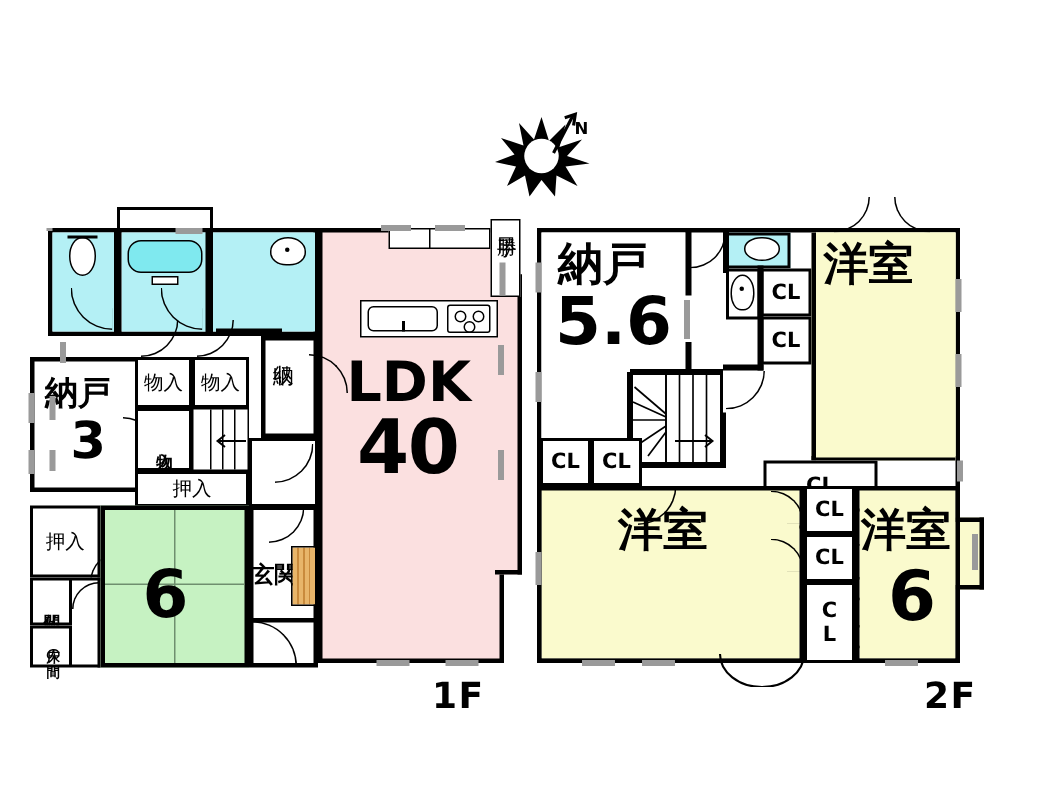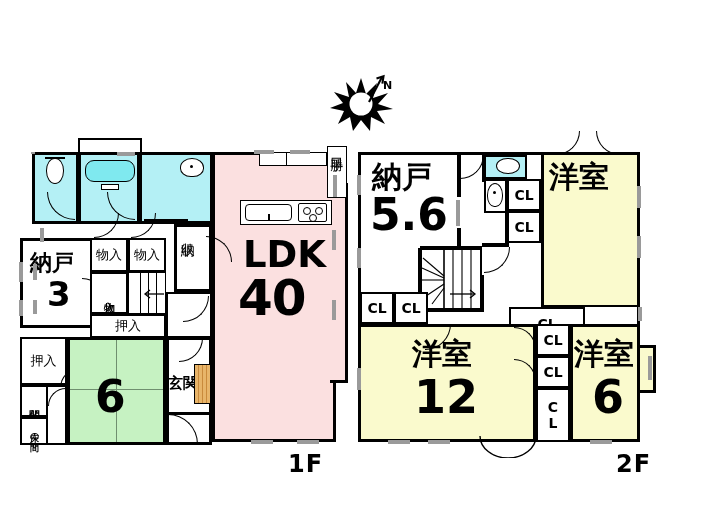--- a/index.html
+++ b/index.html
@@ -86,21 +86,21 @@
       <path d="M46.5 6.5 L53.5 4.2 L52.4 11.6"></path>
     </g>
     <text x="53" y="17" font-size="11" font-family="DejaVu Sans, sans-serif" fill="#000" font-weight="bold">N</text>
   </svg>
 
   <div class="room fill-pink" style="left:212px;top:152px;width:124px;height:290px;border-width:3px;"></div>
 
   <div class="abs fill-pink" style="left:330px;top:183px;width:18px;height:200px;border:3px solid #000;border-left:none;"></div>
   <div class="abs fill-pink" style="left:327px;top:186px;width:9px;height:194px;"></div>
 
-  <span class="lbl big-name" style="left:231px;top:236px;font-size:37px;margin-left:12px;">LDK</span>
+  <span class="lbl big-name" style="left:231px;top:236px;font-size:37px;">LDK</span>
   <span class="lbl big-num" style="left:238px;top:273px;font-size:50px;">40</span>
 
   <div class="abs" style="left:259px;top:152px;width:68px;height:14px;border:1.5px solid #000;box-sizing:border-box;background:#fff;"></div>
   <div class="thin" style="left:286px;top:152px;width:1.4px;height:14px;"></div>
 
   <div class="abs" style="left:240px;top:200px;width:92px;height:25px;border:1.6px solid #000;box-sizing:border-box;background:#fff;"></div>
   <div class="sink" style="left:245px;top:204px;width:47px;height:17px;"></div>
   <div class="thin" style="left:268px;top:214px;width:1.5px;height:7px;"></div>
   <div class="burner" style="left:298px;top:203px;width:29px;height:19px;">
     <i style="left:4px;top:3px;width:6px;height:6px;"></i>
@@ -302,21 +302,20 @@
   </div>
   <div class="box" style="left:394px;top:292px;width:34px;height:32px;">
     <span class="cl">CL</span>
   </div>
   <div class="swing sw-br" style="left:363px;top:324px;width:22px;height:22px;"></div>
   <div class="swing sw-br" style="left:397px;top:324px;width:22px;height:22px;"></div>
 
   <div class="abs fill-yellow" style="left:361px;top:326px;width:172px;height:113px;"></div>
   <div class="abs" style="left:358px;top:324px;width:178px;height:118px;border:3px solid #000;box-sizing:border-box;"></div>
   <span class="lbl" style="left:412px;top:339px;font-size:30px;">洋室</span>
-  <span class="lbl" style="left:414px;top:374px;font-size:46px;">12</span>
   <div class="swing sw-br" style="left:425px;top:324px;width:26px;height:26px;"></div>
   <div class="winmark" style="left:357px;top:368px;width:4px;height:22px;"></div>
   <div class="winmark" style="left:388px;top:440px;width:22px;height:4px;"></div>
   <div class="winmark" style="left:428px;top:440px;width:22px;height:4px;"></div>
   <svg style="position:absolute;left:478px;top:434px;" width="60" height="24">
     <path d="M2 2 A28 22 0 0 0 58 2" stroke="#000" stroke-width="1.4" fill="none"></path>
   </svg>
 
   <div class="box" style="left:536px;top:324px;width:34px;height:32px;">
     <span class="cl">CL</span>

